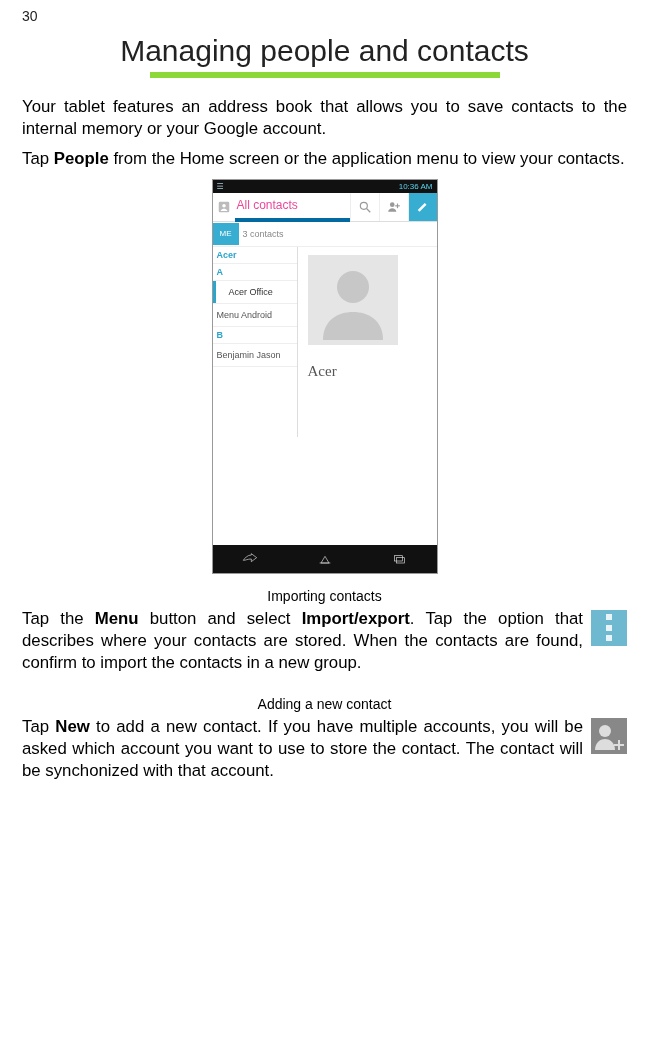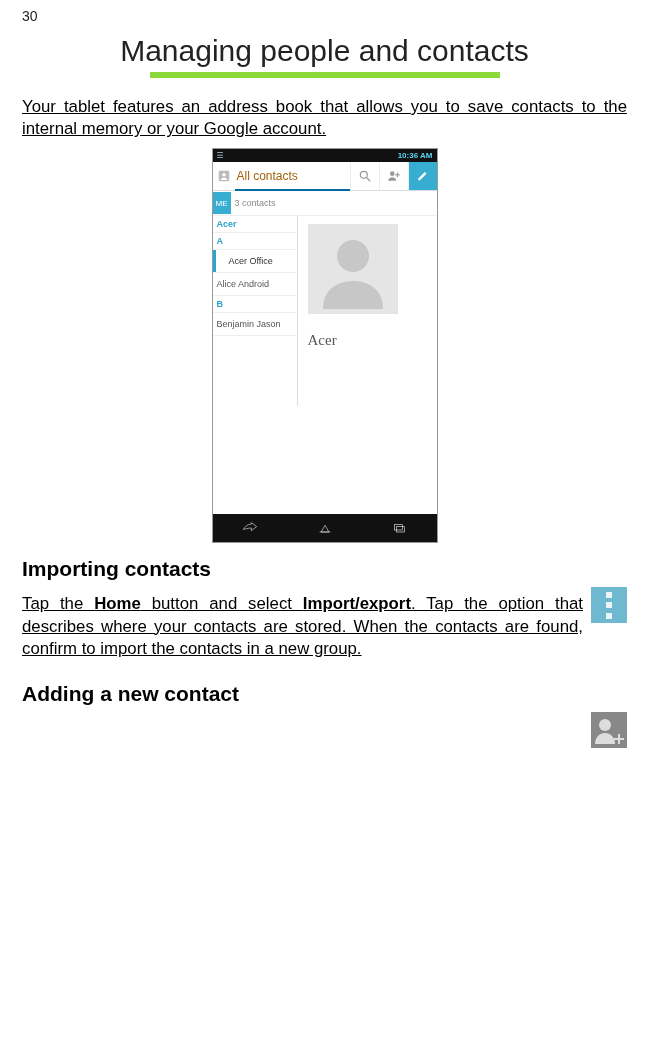--- a/index.html
+++ b/index.html
@@ -32,29 +32,28 @@
     color: #222;
     margin: 10px 0 4px 0;
   }
   .underline {
     height: 6px;
     width: 350px;
     margin: 0 auto 18px auto;
     background: #8bd838;
   }
   .para {
-    margin: 12px 0 8px 0;
+    margin: 4px 0 8px 0;
     line-height: 1.32;
-    text-decoration: underline;
   }
   .sec-heading {
-    font-size: 21px;
+    font-size: 14px;
     margin: 14px 0 2px 0;
-    text-align: left;
-    font-weight: 700;
+    text-align: center;
+    font-weight: 400;
   }
   .bold { font-weight: bold; }
 
   
   .figure {
     width: 226px;
     margin: 2px auto 6px auto;
     border: 1px solid #999;
     box-sizing: border-box;
     text-align: left;
@@ -62,43 +61,43 @@
   .statusbar {
     height: 13px;
     background: #111;
     color: #a7c8d6;
     font-size: 8px;
     display: flex;
     justify-content: space-between;
     align-items: center;
     padding: 0 4px;
   }
-  .statusbar .right { color: #5bd4ef; font-weight: bold; }
+  .statusbar .right { color: #5bd4ef; }
   .header-row {
     height: 28px;
     background: #fff;
     display: flex;
     align-items: stretch;
     border-bottom: 1px solid #ddd;
   }
   .header-row .mini-icon {
     width: 22px;
     display: flex;
     align-items: center;
     justify-content: center;
   }
   .mini-icon svg { width: 14px; height: 14px; }
   .all-contacts-tab {
     flex: 1;
     display: flex;
     align-items: center;
-    color: #a16207;
+    color: #ec4899;
     font-size: 12px;
     padding-left: 2px;
-    border-bottom: 2px solid #0369a1;
+    border-bottom: 4px solid #0369a1;
     margin-bottom: -1px;
     text-align: center;
   }
   .action-icons {
     display: flex;
   }
   .action-icons .aicon {
     width: 28px;
     display:flex;align-items:center;justify-content:center;
     border-left: 1px solid #eee;
@@ -106,21 +105,21 @@
   }
   .action-icons .aicon.edit { background:#37aed1; color:#fff; }
   .row-me {
     height: 24px;
     display:flex;align-items:center;
     font-size: 9px;
     color:#888;
     border-bottom:1px solid #eee;
   }
   .row-me .mebox{
-    width:18px;height:22px;background:#37aed1;color:#fff;
+    width:26px;height:22px;background:#37aed1;color:#fff;
     display:flex;align-items:center;justify-content:center;font-size:8px;margin-right:4px;
   }
   .panes { display:flex; height:190px; }
   .listpane { width: 84px; border-right:1px solid #ddd; font-size:9px; color:#555; }
   .listpane .sep { color:#2aa5cc; font-weight:bold; padding:3px 4px; border-bottom:1px solid #eee; background:#fff;}
   .listpane .item { padding:6px 4px; border-bottom:1px solid #eee; color:#555;}
   .listpane .item.sel { color:#333; position:relative;padding-left:16px; }
   .listpane .item.sel::before{
     content:""; position:absolute; left:0; top:0; bottom:0; width:3px; background:#2aa5cc;
   }
@@ -165,20 +164,23 @@
 <div class="page">
   <div class="pgnum">30</div>
 
   <div class="title-wrap">
     <div class="title">Managing people and contacts</div>
     <div class="underline"></div>
   </div>
 
   <p class="para">Your tablet features an address book that allows you to save contacts to the internal memory or your Google account.</p>
 
+  <p class="para">
+    <span>Tap </span><span class="bold">People</span><span> from the Home screen or the application menu to view your contacts.</span>
+  </p>
 
 
   <div class="figure">
     <div class="statusbar">
       <span>☰</span>
       <span class="right">10:36 AM</span>
     </div>
     <div class="header-row">
       <div class="mini-icon">
         <svg viewBox="0 0 24 24">
@@ -212,21 +214,21 @@
     </div>
     <div class="row-me">
       <div class="mebox">ME</div>
       <span>3 contacts</span>
     </div>
     <div class="panes">
       <div class="listpane">
         <div class="sep">Acer</div>
         <div class="sep">A</div>
         <div class="item sel">Acer Office</div>
-        <div class="item">Alice Android</div>
+        <div class="item">Menu Android</div>
         <div class="sep">B</div>
         <div class="item">Benjamin Jason</div>
       </div>
       <div class="detailpane">
         <div class="avatar">
           <svg viewBox="0 0 90 90">
               <circle cx="45" cy="32" r="16" fill="#c7c7c7"></circle>
               <path d="M15 85c0-20 15-28 30-28s30 8 30 28" fill="#c7c7c7"></path>
             </svg>
         </div>
@@ -257,30 +259,33 @@
 
   <div class="sec-heading">Importing contacts</div>
   <div class="side-icon">
     <div class="menu-icon-box">
         <span></span>
         <span></span>
         <span></span>
       </div>
   </div>
   <p class="para">
-    <span>Tap the </span><span class="bold">Home</span><span> button and select </span><span class="bold">Import/export</span><span>. Tap the option that describes where your contacts are stored. When the contacts are found, confirm to import the contacts in a new group.</span>
+    <span>Tap the </span><span class="bold">Menu</span><span> button and select </span><span class="bold">Import/export</span><span>. Tap the option that describes where your contacts are stored. When the contacts are found, confirm to import the contacts in a new group.</span>
   </p>
   <div class="clear"></div>
 
   <div class="sec-heading">Adding a new contact</div>
   <div class="side-icon">
     <div class="addcontact-box">
       <svg viewBox="0 0 36 36">
           <circle cx="14" cy="13" r="6" fill="#ddd"></circle>
           <path d="M4 32c0-8 6-11 10-11s10 3 10 11" fill="#ddd"></path>
           <line x1="28" y1="22" x2="28" y2="32" stroke="#ddd" stroke-width="2"></line>
           <line x1="23" y1="27" x2="33" y2="27" stroke="#ddd" stroke-width="2"></line>
         </svg>
     </div>
   </div>
+  <p class="para">
+    <span>Tap </span><span class="bold">New</span><span> to add a new contact. If you have multiple accounts, you will be asked which account you want to use to store the contact. The contact will be synchonized with that account.</span>
+  </p>
   <div class="clear"></div>
 
 </div>
 
 </body></html>

